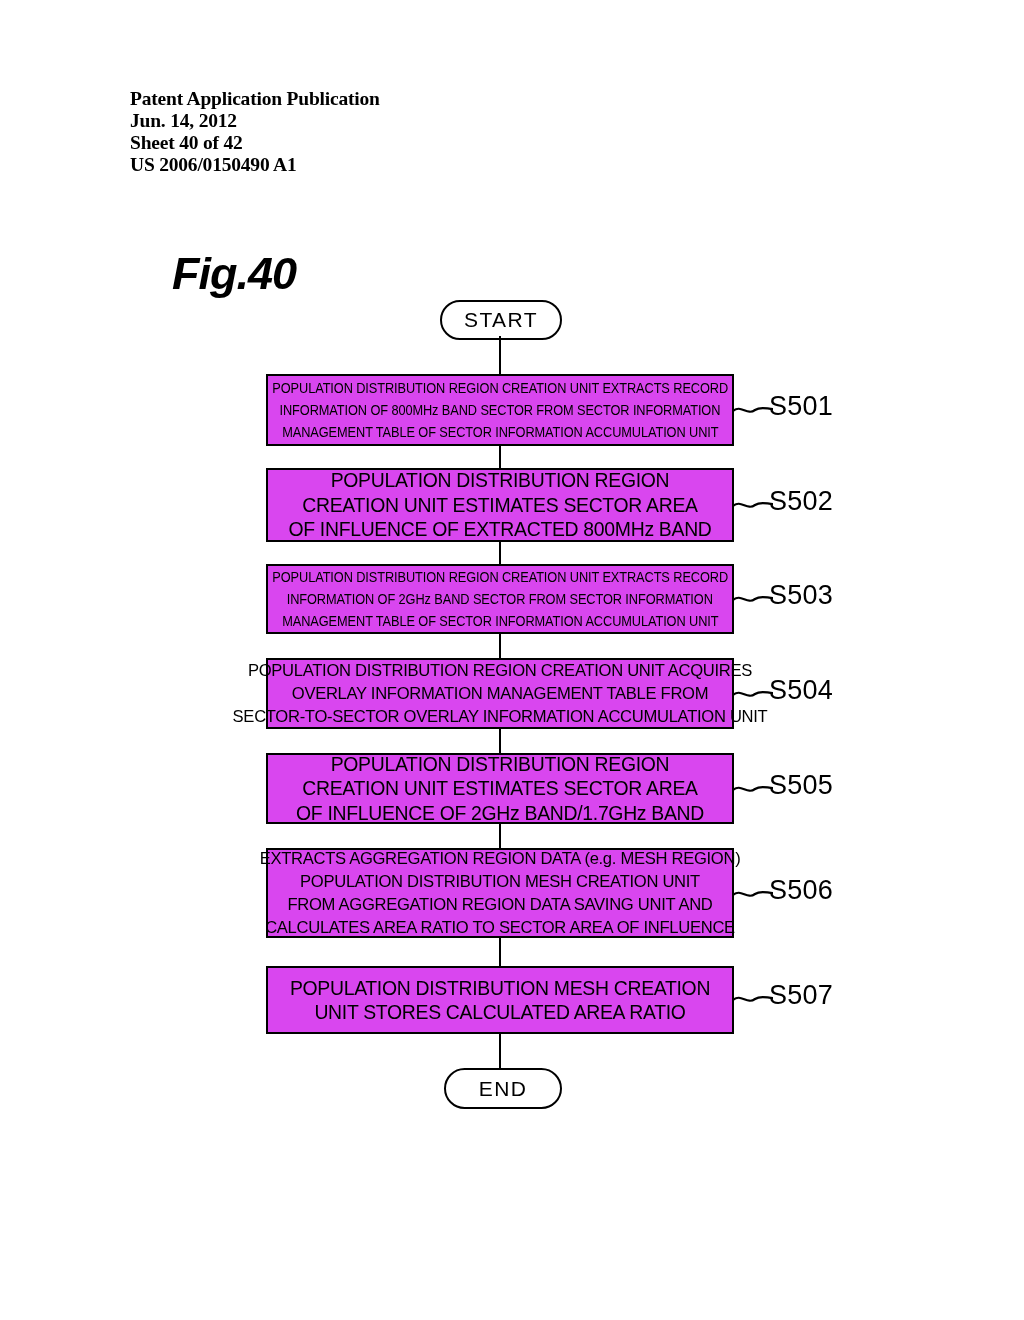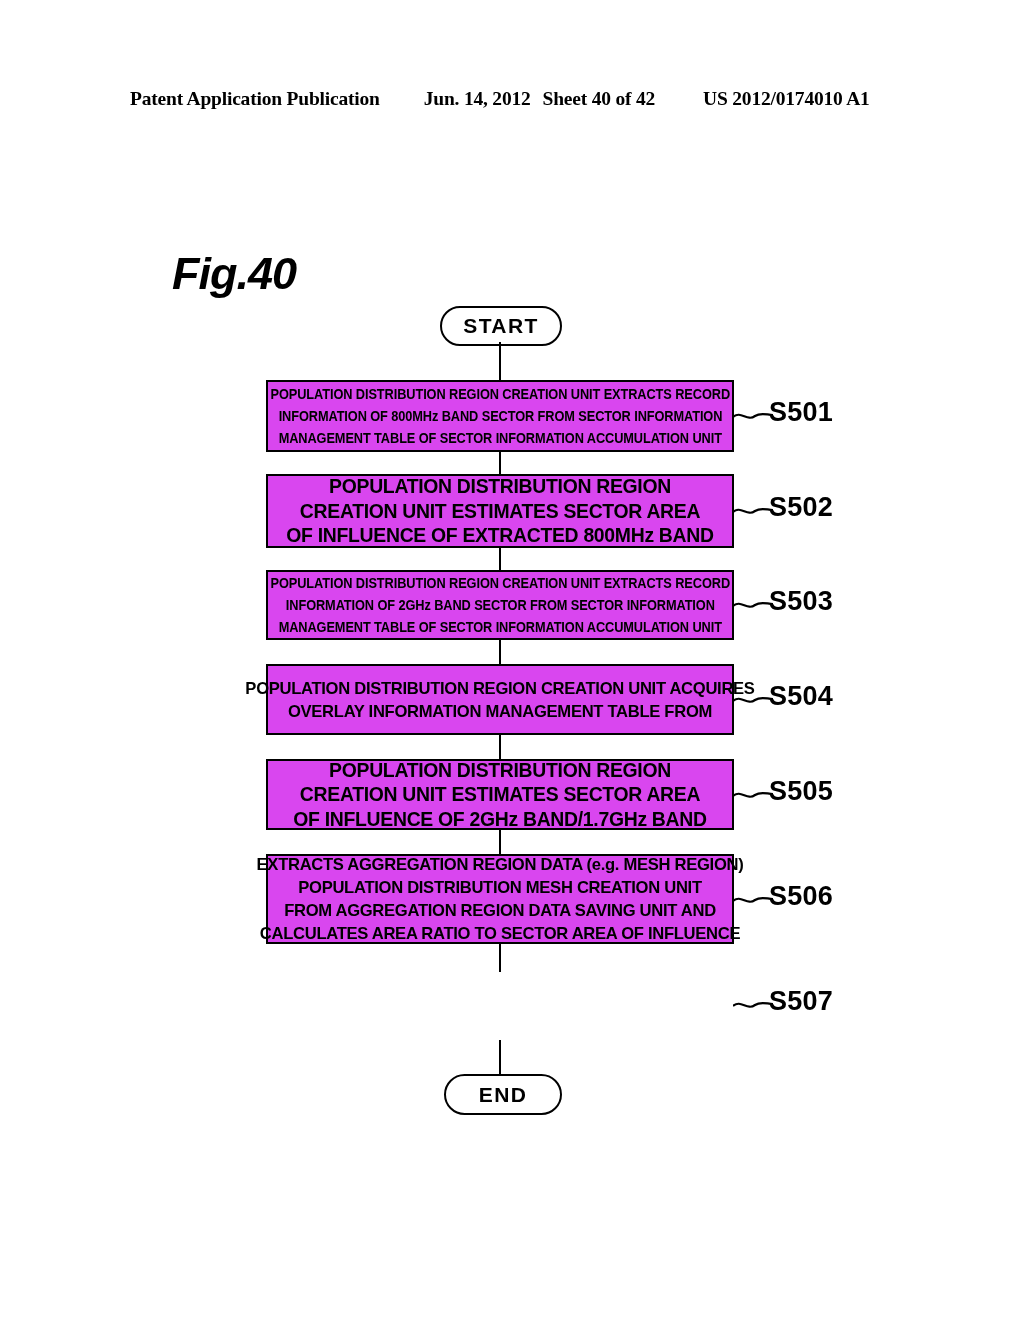--- a/index.html
+++ b/index.html
@@ -16,21 +16,21 @@
     overflow: hidden;
   }
 
   
   .page-header {
     position: absolute;
     top: 88px;
     left: 130px;
     width: 766px;
     display: flex;
-    flex-direction: row;
+    flex-direction: column;
     align-items: baseline;
     font-family: "Liberation Serif", serif;
     font-weight: bold;
     font-size: 19.5px;
     letter-spacing: -0.2px;
     white-space: nowrap;
   }
   .page-header .hdr-pub   { margin-right: 44px; }
   .page-header .hdr-date  { margin-right: 12px; }
   .page-header .hdr-sheet { margin-right: 48px; }
@@ -45,24 +45,23 @@
     font-weight: bold;
     font-style: italic;
     font-size: 45px;
     letter-spacing: -1px;
   }
 
   
   .flow {
     position: absolute;
     left: 0;
-    top: 14px;
+    top: 8px;
     width: 1024px;
     height: 944px;
-    font-weight: bold;
   }
 
   
   .terminator {
     position: absolute;
     border: 2.4px solid #000;
     border-radius: 22px;
     background: #fff;
     display: flex;
     align-items: center;
@@ -145,21 +144,21 @@
   }
   .squiggle svg { display: block; }
 </style>
 </head>
 <body>
 
 <div class="page-header">
   <span class="hdr-pub">Patent Application Publication</span>
   <span class="hdr-date">Jun. 14, 2012</span>
   <span class="hdr-sheet">Sheet 40 of 42</span>
-  <span class="hdr-num">US 2012/0174010 A1</span>
+  <span class="hdr-num">US 2006/0150490 A1</span>
 </div>
 
 <div class="fig-label">Fig.40</div>
 
 <div class="flow">
 
   <div class="terminator" id="start-node">
     <span>START</span>
   </div>
 
@@ -203,20 +202,21 @@
         <path d="M0 9 C8 2, 14 14, 22 8 C28 4, 34 7, 40 7" stroke="#000" stroke-width="2.2" fill="none"></path>
       </svg>
   </div>
   <div class="step-label" style="top:572px;">S503</div>
 
   <div class="conn" style="top:626px; height:24px;"></div>
 
   <div class="proc midwide" id="box-s504">
     <div class="line">POPULATION DISTRIBUTION REGION CREATION UNIT ACQUIRES</div>
     <div class="line">OVERLAY INFORMATION MANAGEMENT TABLE FROM</div>
+    <div class="line">SECTOR-TO-SECTOR OVERLAY INFORMATION ACCUMULATION UNIT</div>
   </div>
   <div class="squiggle" style="top:678px;">
     <svg width="40" height="16" viewBox="0 0 40 16">
         <path d="M0 9 C8 2, 14 14, 22 8 C28 4, 34 7, 40 7" stroke="#000" stroke-width="2.2" fill="none"></path>
       </svg>
   </div>
   <div class="step-label" style="top:667px;">S504</div>
 
   <div class="conn" style="top:721px; height:24px;"></div>
 
@@ -242,20 +242,24 @@
   </div>
   <div class="squiggle" style="top:878px;">
     <svg width="40" height="16" viewBox="0 0 40 16">
         <path d="M0 9 C8 2, 14 14, 22 8 C28 4, 34 7, 40 7" stroke="#000" stroke-width="2.2" fill="none"></path>
       </svg>
   </div>
   <div class="step-label" style="top:867px;">S506</div>
 
   <div class="conn" style="top:930px; height:28px;"></div>
 
+  <div class="proc wide" id="box-s507">
+    <div class="line">POPULATION DISTRIBUTION MESH CREATION</div>
+    <div class="line">UNIT STORES CALCULATED AREA RATIO</div>
+  </div>
   <div class="squiggle" style="top:983px;">
     <svg width="40" height="16" viewBox="0 0 40 16">
         <path d="M0 9 C8 2, 14 14, 22 8 C28 4, 34 7, 40 7" stroke="#000" stroke-width="2.2" fill="none"></path>
       </svg>
   </div>
   <div class="step-label" style="top:972px;">S507</div>
 
   <div class="conn" style="top:1026px; height:34px;"></div>
 
   <div class="terminator" id="end-node">

